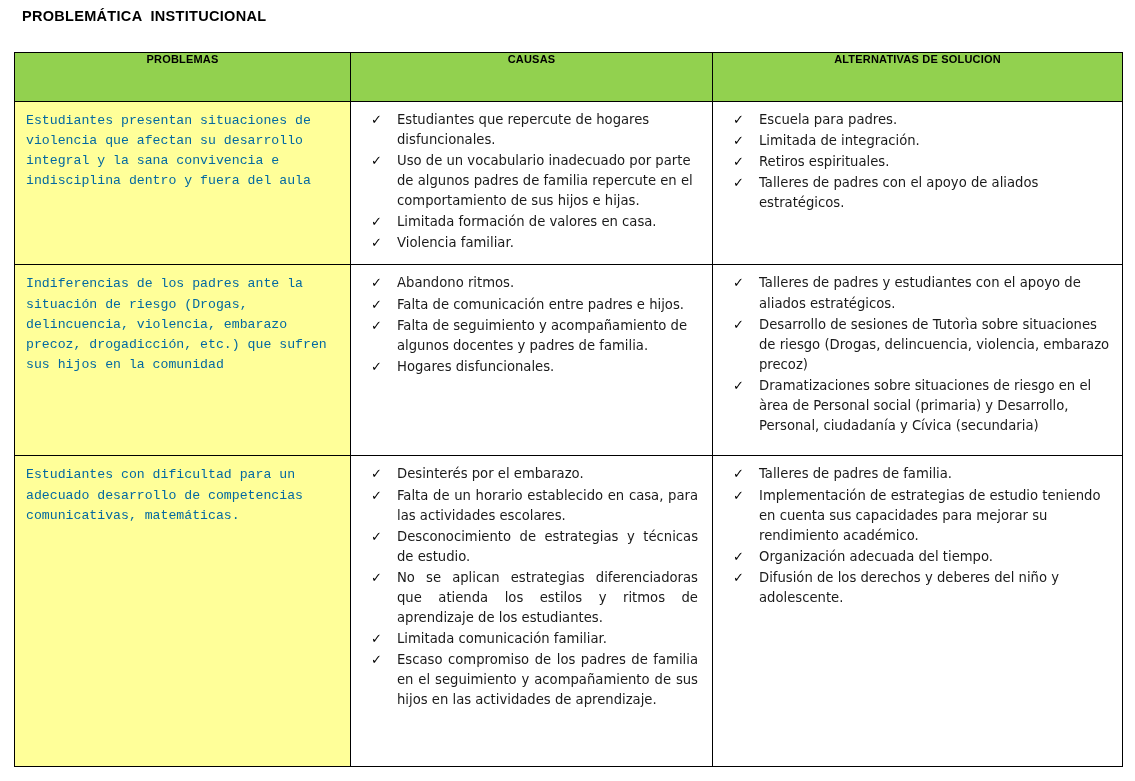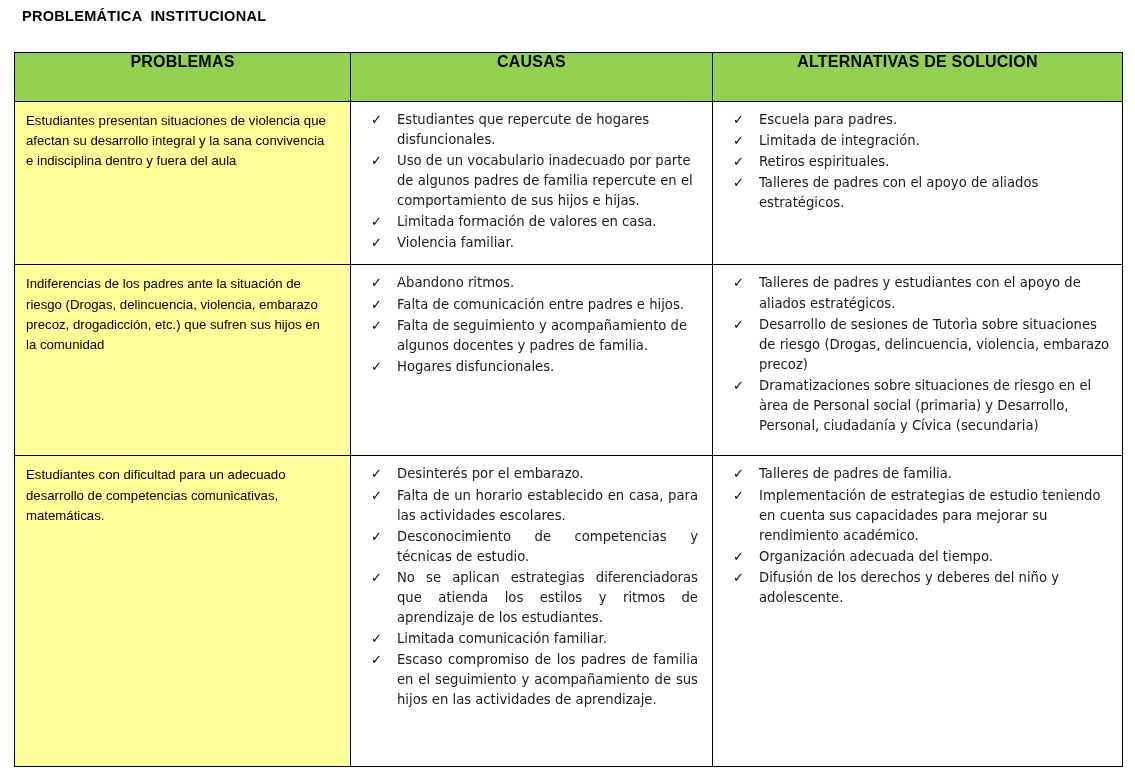--- a/index.html
+++ b/index.html
@@ -50,36 +50,36 @@
     border: 1.6px solid #000000;
     vertical-align: top;
     padding: 0;
   }
   thead th {
     background: #92d14f;
     height: 48px;
     text-align: center;
     vertical-align: middle;
     font-family: "Liberation Sans", sans-serif;
-    font-size: 16px;
+    font-size: 11px;
     font-weight: bold;
     letter-spacing: 0.2px;
     color: #000000;
   }
   td.problem-cell {
     background: #ffff99;
   }
   td.list-cell {
     background: #ffffff;
   }
   .problem-text {
-    font-family: Liberation Sans, sans-serif;
+    font-family: Liberation Mono, monospace;
     font-size: 13.2px;
     line-height: 1.52;
-    color: #000000;
+    color: #0369a1;
     padding: 9px 20px 10px 11px;
     text-align: left;
   }
   ul.checklist {
     list-style: none;
     margin: 0;
     padding: 8px 8px 10px 8px;
   }
   ul.checklist > li {
     position: relative;
@@ -176,21 +176,21 @@
         </tr>
 
         <tr class="row3">
           <td class="problem-cell">
             <div class="problem-text">Estudiantes con dificultad para un adecuado desarrollo de competencias comunicativas, matemáticas.</div>
           </td>
           <td class="list-cell">
             <ul class="checklist">
               <li><span class="tick">✓</span><span>Desinterés por el embarazo.</span></li>
               <li class="justify"><span class="tick">✓</span><span>Falta de un horario establecido en casa, para las actividades escolares.</span></li>
-              <li class="justify"><span class="tick">✓</span><span>Desconocimiento de competencias y técnicas de estudio.</span></li>
+              <li class="justify"><span class="tick">✓</span><span>Desconocimiento de estrategias y técnicas de estudio.</span></li>
               <li class="justify"><span class="tick">✓</span><span>No se aplican estrategias diferenciadoras que atienda     los estilos y ritmos de aprendizaje de los estudiantes.</span></li>
               <li><span class="tick">✓</span><span>Limitada comunicación familiar.</span></li>
               <li class="justify"><span class="tick">✓</span><span>Escaso compromiso de los padres de familia en el seguimiento y acompañamiento de sus hijos en las actividades de aprendizaje.</span></li>
             </ul>
           </td>
           <td class="list-cell">
             <ul class="checklist">
               <li><span class="tick">✓</span><span>Talleres de padres de familia.</span></li>
               <li><span class="tick">✓</span><span>Implementación de estrategias de estudio teniendo en cuenta sus capacidades para mejorar su rendimiento académico.</span></li>
               <li><span class="tick">✓</span><span>Organización adecuada del tiempo.</span></li>

